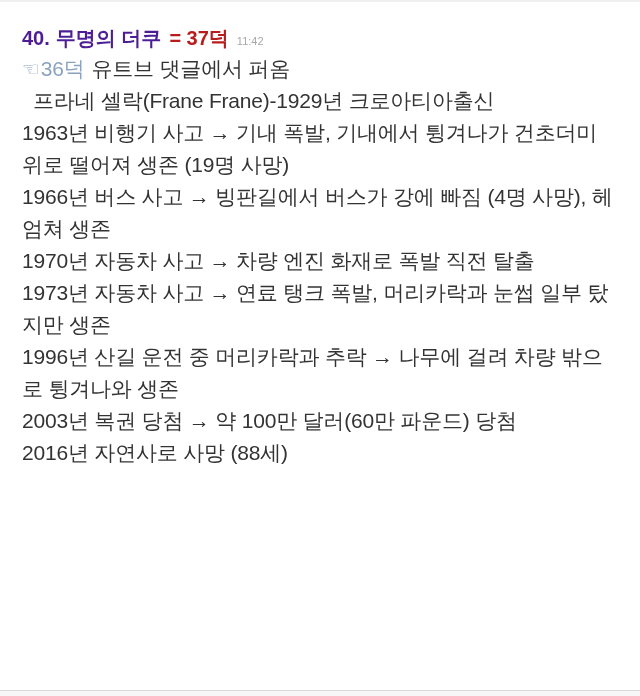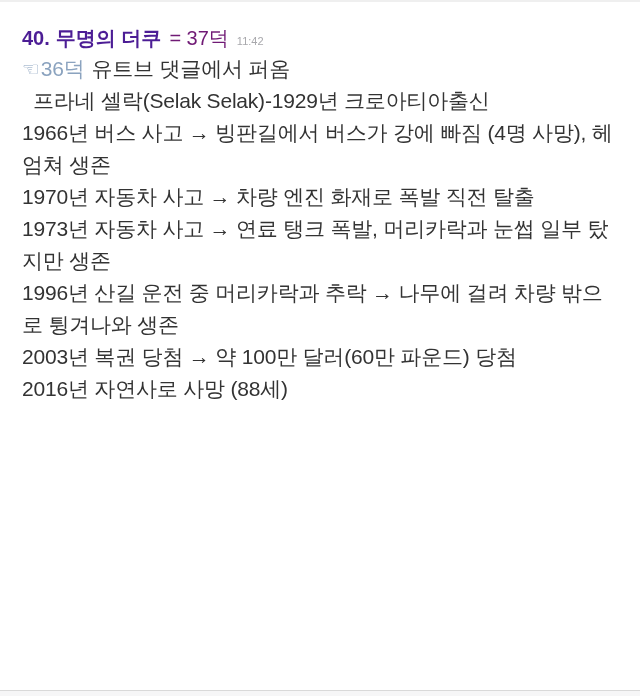--- a/index.html
+++ b/index.html
@@ -25,22 +25,22 @@
     line-height: 24px;
     white-space: nowrap;
   }
   .comment-number,
   .comment-nickname {
     font-weight: 700;
     color: #4c1d95;
   }
   .comment-nickname { margin-left: 6px; }
   .deok-count {
-    font-weight: 400;
-    color: #701a75;
+    font-weight: 700;
+    color: #b91c1c;
     margin-left: 8px;
     cursor: pointer;
   }
   .comment-time {
     font-weight: 400;
     font-size: 11px;
     color: #a8a8ac;
     margin-left: 8px;
   }
   
@@ -83,23 +83,24 @@
   <div class="comment-card">
 
     <div class="comment-header">
       <span class="comment-number">40.</span><span class="comment-nickname">무명의 더쿠</span><span class="deok-count">= 37덕</span><span class="comment-time">11:42</span>
     </div>
 
     <div class="comment-content">
 
       <p class="reply-line"><span class="reply-ref"><span class="reply-icon">☜</span><span>36덕</span></span><span class="reply-intro">유트브 댓글에서 퍼옴</span></p>
 
-      <p class="intro-line">프라네 셀락(Selak Selak)-1929년 크로아티아출신</p>
+      <p class="intro-line">프라네 셀락(Frane Frane)-1929년 크로아티아출신</p>
 
 
+      <p class="timeline-line">1963년 비행기 사고 → 기내 폭발, 기내에서 튕겨나가 건초더미 위로 떨어져 생존 (19명 사망)</p>
       <p class="timeline-line">1966년 버스 사고 → 빙판길에서 버스가 강에 빠짐 (4명 사망), 헤엄쳐 생존</p>
       <p class="timeline-line">1970년 자동차 사고 → 차량 엔진 화재로 폭발 직전 탈출</p>
       <p class="timeline-line">1973년 자동차 사고 → 연료 탱크 폭발, 머리카락과 눈썹 일부 탔지만 생존</p>
       <p class="timeline-line">1996년 산길 운전 중 머리카락과 추락 → 나무에 걸려 차량 밖으로 튕겨나와 생존</p>
       <p class="timeline-line">2003년 복권 당첨 → 약 100만 달러(60만 파운드) 당첨</p>
       <p class="timeline-line">2016년 자연사로 사망 (88세)</p>
 
     </div>
   </div>
 

